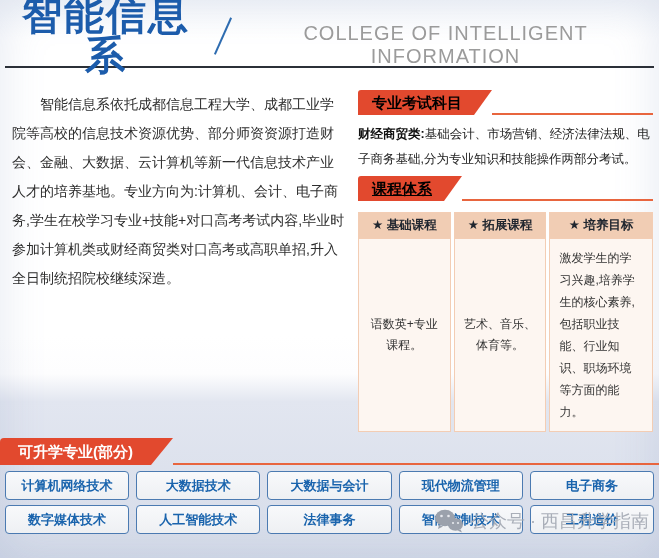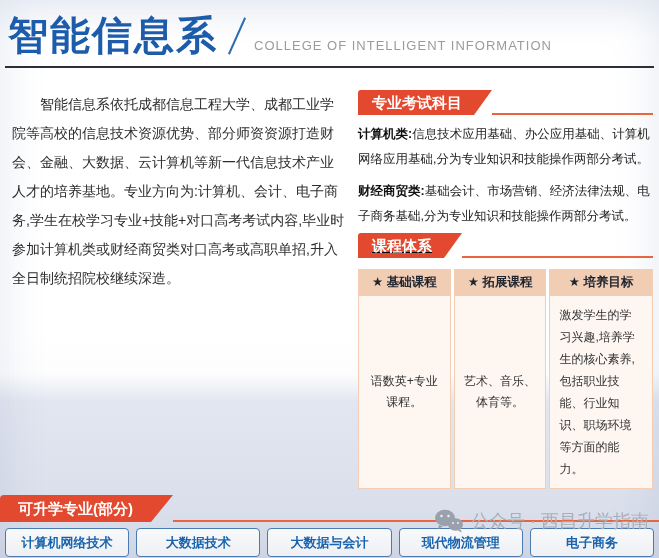--- a/index.html
+++ b/index.html
@@ -7,29 +7,29 @@
   .page{
     position:relative;width:659px;height:558px;overflow:hidden;
     background:linear-gradient(180deg,#f6f8fb 0%,#ffffff 7%,#ffffff 60%,#fdfdfe 67%,#e2e6f0 72%,#d6dce9 100%);
     box-shadow:inset 0 0 46px rgba(120,142,185,0.20);
   }
   
   .hdr{display:flex;align-items:center;padding:10px 8px 0 8px;height:52px;text-align:center;}
   .hdr-title{font-size:40px;font-weight:bold;color:#1c5cab;letter-spacing:2px;line-height:1;
     font-family:"Liberation Serif","DejaVu Serif",serif;}
   .hdr-slash{width:2px;height:40px;background:#2e6cb0;transform:rotate(24deg);margin:0 16px 0 18px;}
-  .hdr-sub{font-size:13px;color:#9b9b9b;letter-spacing:1px;margin-top:18px;}
+  .hdr-sub{font-size:20px;color:#9b9b9b;letter-spacing:1px;margin-top:18px;}
   .hdr-rule{height:2px;background:#2b3038;margin:4px 5px 0 5px;}
   
   .main{display:flex;padding:22px 6px 0 12px;gap:12px;}
   .intro{width:334px;font-size:14px;line-height:29px;color:#2d2d2d;text-indent:2em;margin:0;}
   .rcol{flex:1;min-width:0;}
   
   .badge-row{display:flex;align-items:flex-end;}
-  .badge{background:#e2492e;color:#ffffff;font-weight:bold;font-size:15px;line-height:1;
+  .badge{background:#e2492e;color:#000000;font-weight:bold;font-size:15px;line-height:1;
     padding:5px 30px 5px 14px;clip-path:polygon(0 0,100% 0,calc(100% - 18px) 100%,0 100%);
     border-radius:3px 0 0 0;}
   .badge-line{flex:1;height:2px;background:#e8653e;}
   
   .exam-item{margin:7px 0 4px 0;font-size:12.5px;line-height:25px;color:#222;}
   .exam-item b{color:#111;}
   
   .ctable{display:flex;gap:3px;margin-top:11px;}
   .ccol{flex:1;border:1px solid #f3cdb4;display:flex;flex-direction:column;background:#fdf6f1;}
   .ccol.wide{flex:1.12;}
@@ -69,21 +69,20 @@
 
   <div class="main">
     <p class="intro">智能信息系依托成都信息工程大学、成都工业学院等高校的信息技术资源优势、部分师资资源打造财会、金融、大数据、云计算机等新一代信息技术产业人才的培养基地。专业方向为:计算机、会计、电子商务,学生在校学习专业+技能+对口高考考试内容,毕业时参加计算机类或财经商贸类对口高考或高职单招,升入全日制统招院校继续深造。</p>
 
     <div class="rcol">
 
       <div class="badge-row">
         <div class="badge">专业考试科目</div>
         <div class="badge-line"></div>
       </div>
-      <p class="exam-item"><b>计算机类:</b><span>信息技术应用基础、办公应用基础、计算机网络应用基础,分为专业知识和技能操作两部分考试。</span></p>
       <p class="exam-item"><b>财经商贸类:</b><span>基础会计、市场营销、经济法律法规、电子商务基础,分为专业知识和技能操作两部分考试。</span></p>
 
       <div class="badge-row" style="margin-top:0;text-decoration:underline;">
         <div class="badge">课程体系</div>
         <div class="badge-line"></div>
       </div>
       <div class="ctable">
         <div class="ccol">
           <div class="chead">★ 基础课程</div>
           <div class="cbody">语数英+专业课程。</div>

